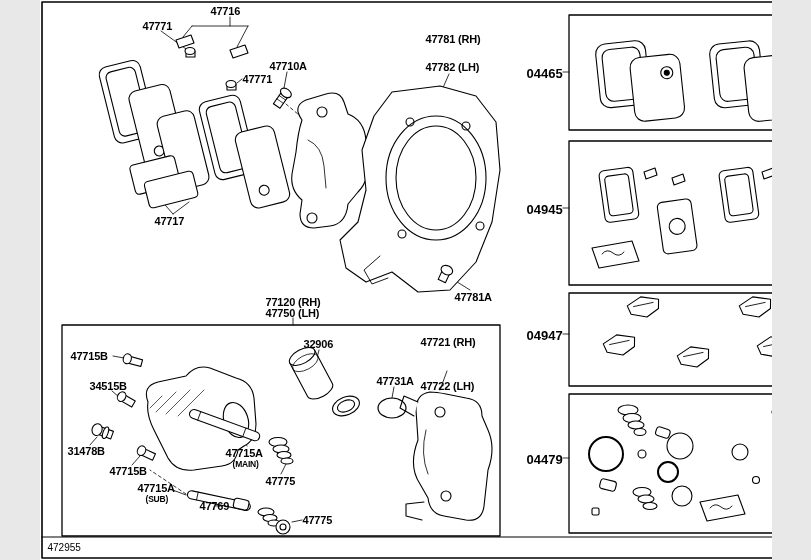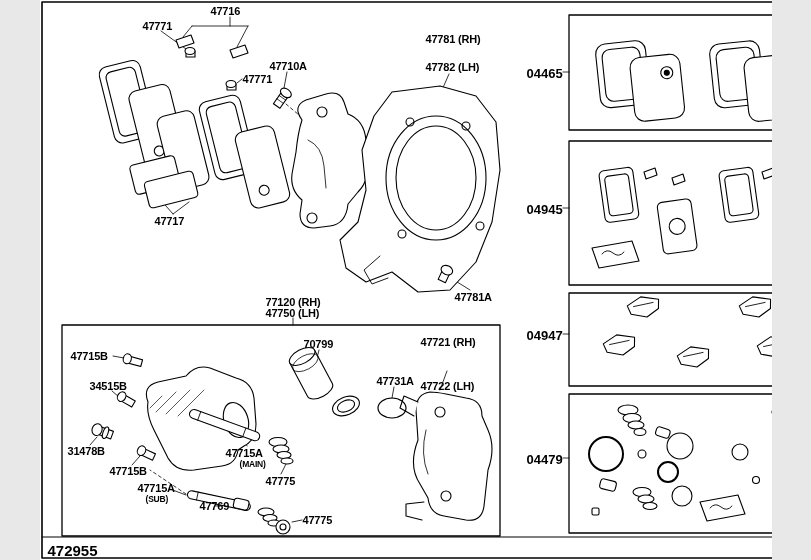--- a/index.html
+++ b/index.html
@@ -10,21 +10,21 @@
     overflow:hidden; margin:0 auto;
   }
   .art { position:absolute; left:0; top:0; }
   .lbl {
     position:absolute; font-weight:bold; font-size:11px; line-height:12px;
     color:#000; white-space:nowrap; letter-spacing:-0.2px;
   }
   .lbl.small { font-size:8.5px; line-height:10px; }
   .panel-code { position:absolute; font-weight:bold; font-size:13px; color:#000;
     width:36px; text-align:center; white-space:nowrap; }
-  .footer-text { position:absolute; font-weight:bold; font-size:15px; color:#000; white-space:nowrap; }
+  .footer-text { position:absolute; font-weight:normal; font-size:10px; color:#000; white-space:nowrap; }
 </style>
 </head>
 <body>
 
 <div class="page">
 
   <svg class="art" width="811" height="560" viewBox="0 0 811 560" stroke="#000" fill="none" stroke-width="1.1" stroke-linejoin="round" stroke-linecap="round">
 
     <g>
       <rect x="2" y="2" width="807" height="556" stroke-width="1.6"></rect>
@@ -334,27 +334,27 @@
   <div class="lbl" style="left:230px;top:60px">47710A</div>
   <div class="lbl" style="left:203px;top:73px">47771</div>
   <div class="lbl" style="left:386px;top:33px">47781 (RH)</div>
   <div class="lbl" style="left:386px;top:61px">47782 (LH)</div>
   <div class="lbl" style="left:115px;top:215px">47717</div>
   <div class="lbl" style="left:415px;top:291px">47781A</div>
   <div class="lbl" style="left:226px;top:296px">77120 (RH)</div>
   <div class="lbl" style="left:226px;top:307px">47750 (LH)</div>
   <div class="lbl" style="left:31px;top:350px">47715B</div>
   <div class="lbl" style="left:50px;top:380px">34515B</div>
-  <div class="lbl" style="left:264px;top:338px">70799</div>
+  <div class="lbl" style="left:264px;top:338px">32906</div>
   <div class="lbl" style="left:381px;top:336px">47721 (RH)</div>
   <div class="lbl" style="left:381px;top:380px">47722 (LH)</div>
   <div class="lbl" style="left:337px;top:375px">47731A</div>
   <div class="lbl" style="left:28px;top:445px">31478B</div>
   <div class="lbl" style="left:186px;top:447px">47715A</div>
-  <div class="lbl small" style="left:200px;top:459px">(MAIN)</div>
+  <div class="lbl small" style="left:193px;top:459px">(MAIN)</div>
   <div class="lbl" style="left:70px;top:465px">47715B</div>
   <div class="lbl" style="left:226px;top:475px">47775</div>
   <div class="lbl" style="left:98px;top:482px">47715A</div>
   <div class="lbl small" style="left:106px;top:494px">(SUB)</div>
   <div class="lbl" style="left:160px;top:500px">47769</div>
   <div class="lbl" style="left:263px;top:514px">47775</div>
 
   <div class="panel-code" style="left:487px;top:66px">04465</div>
   <div class="panel-code" style="left:487px;top:202px">04945</div>
   <div class="panel-code" style="left:487px;top:328px">04947</div>

